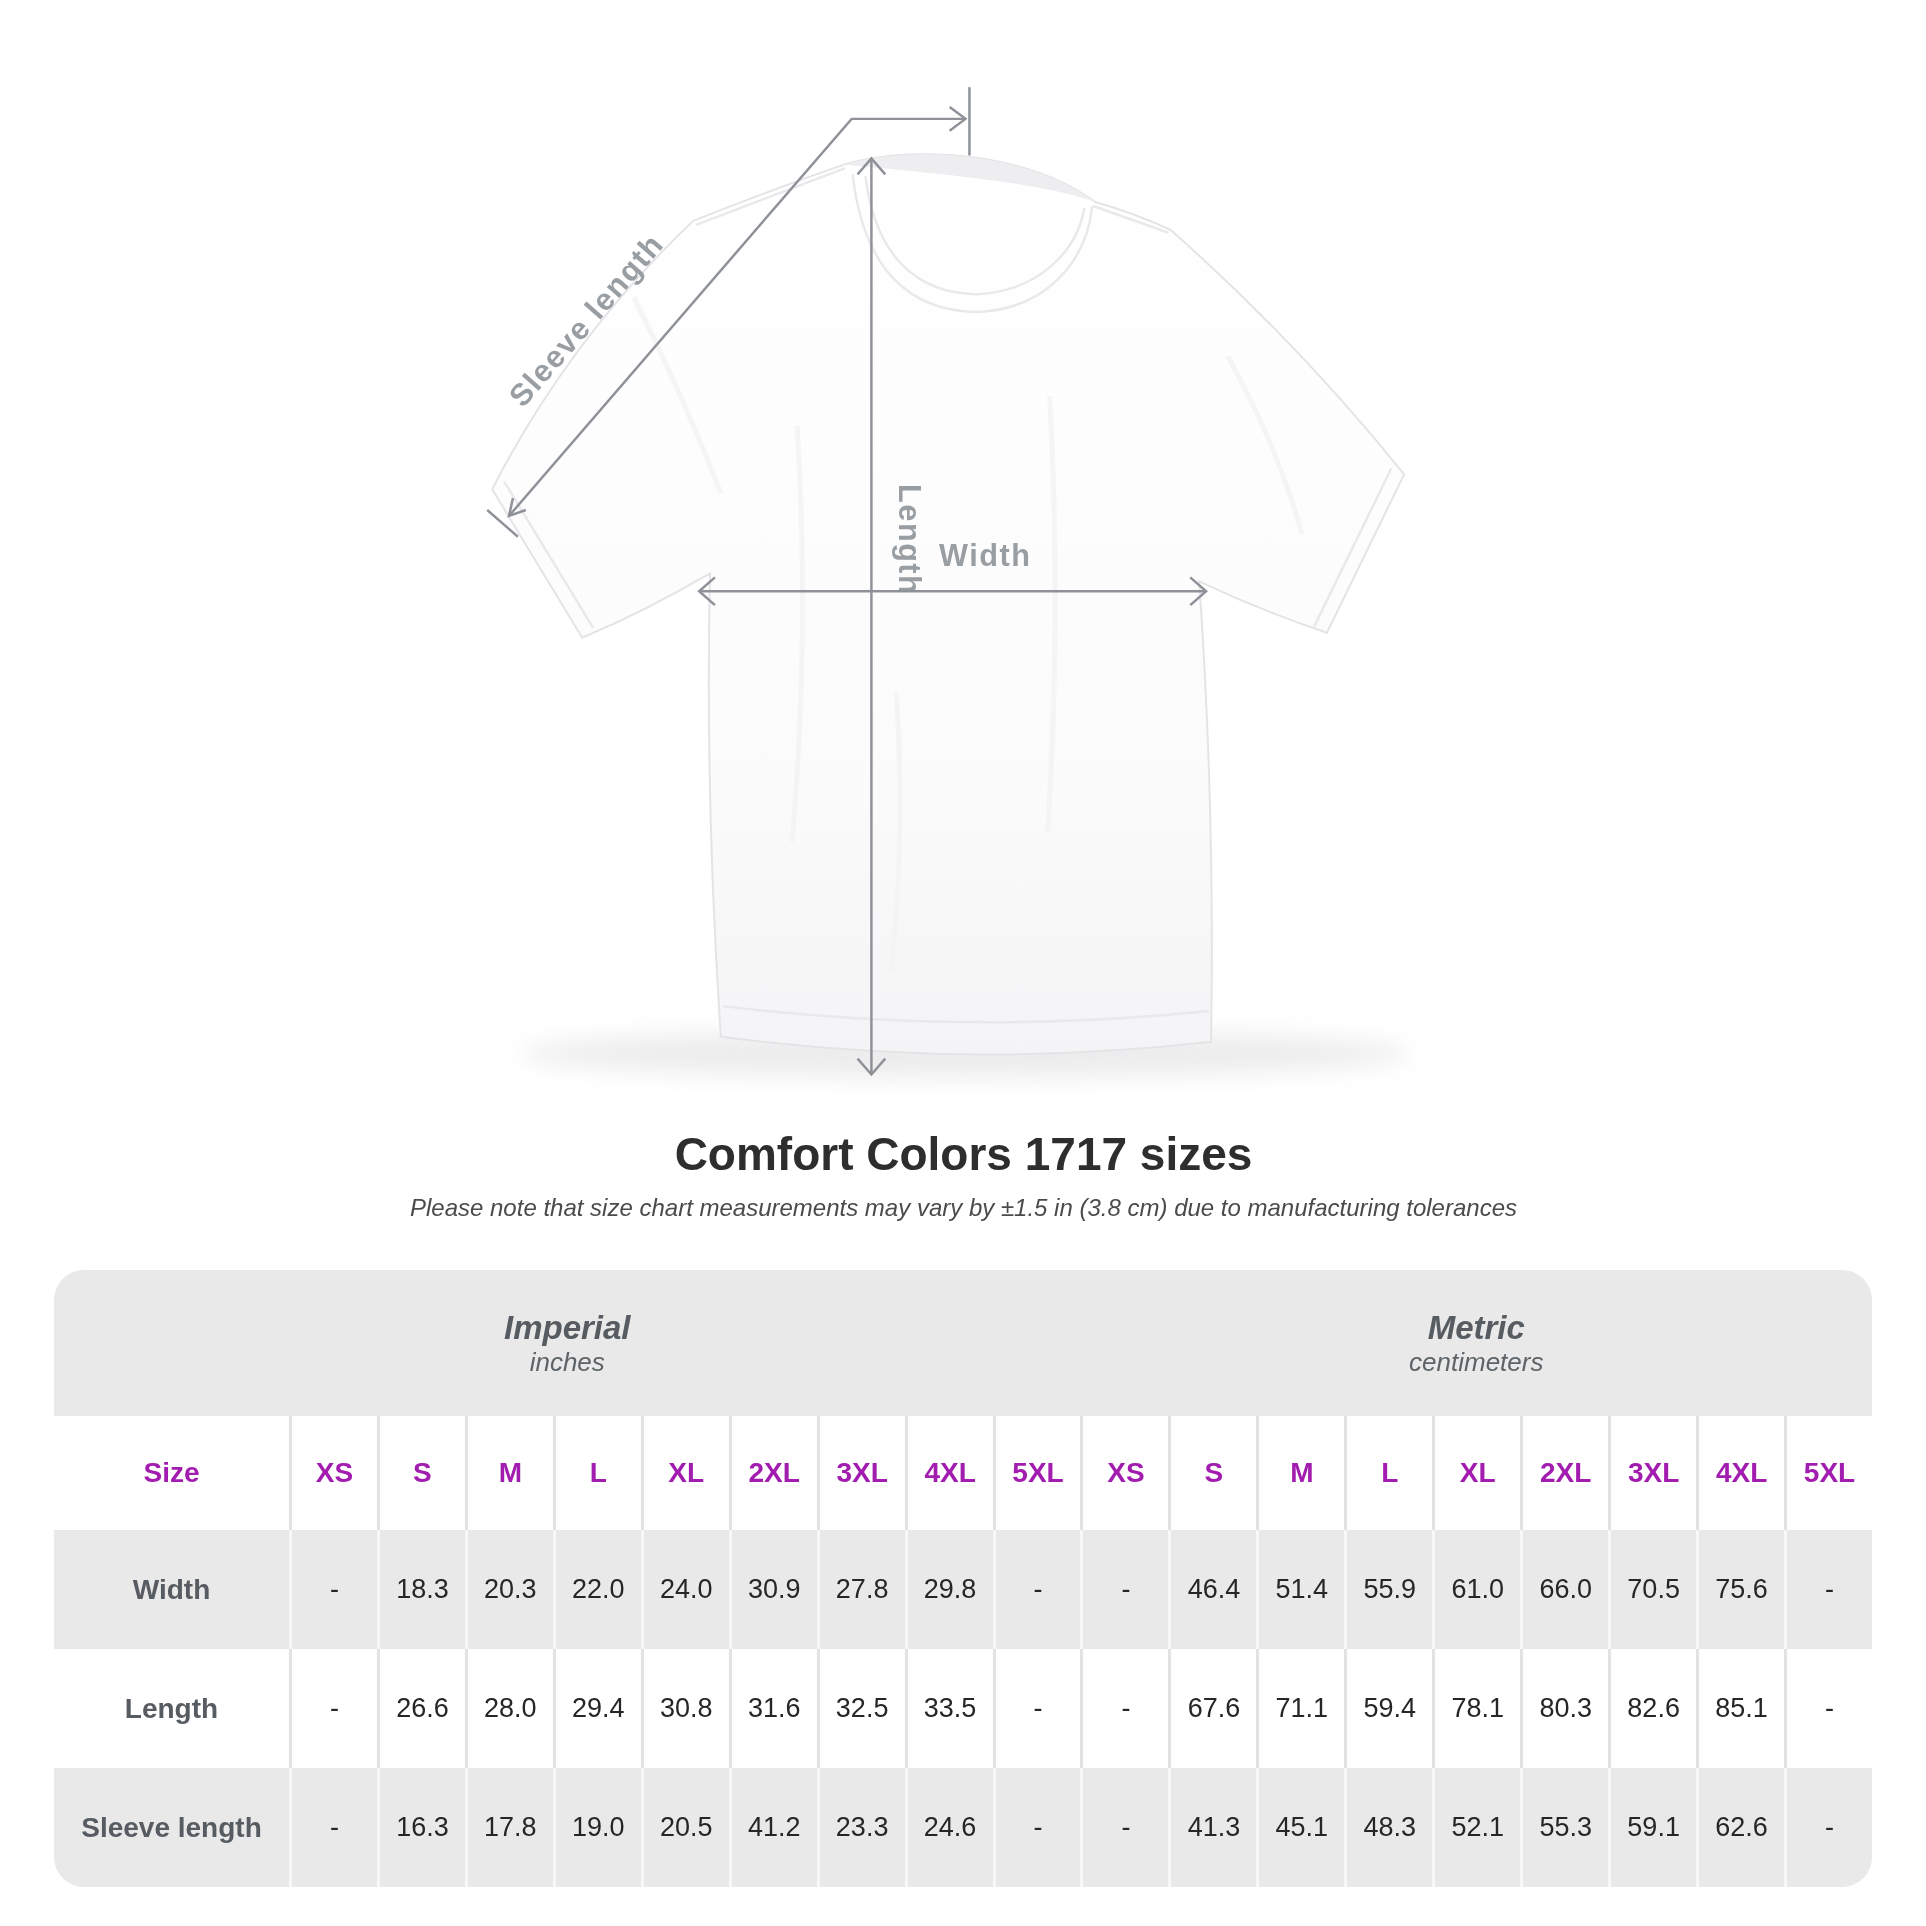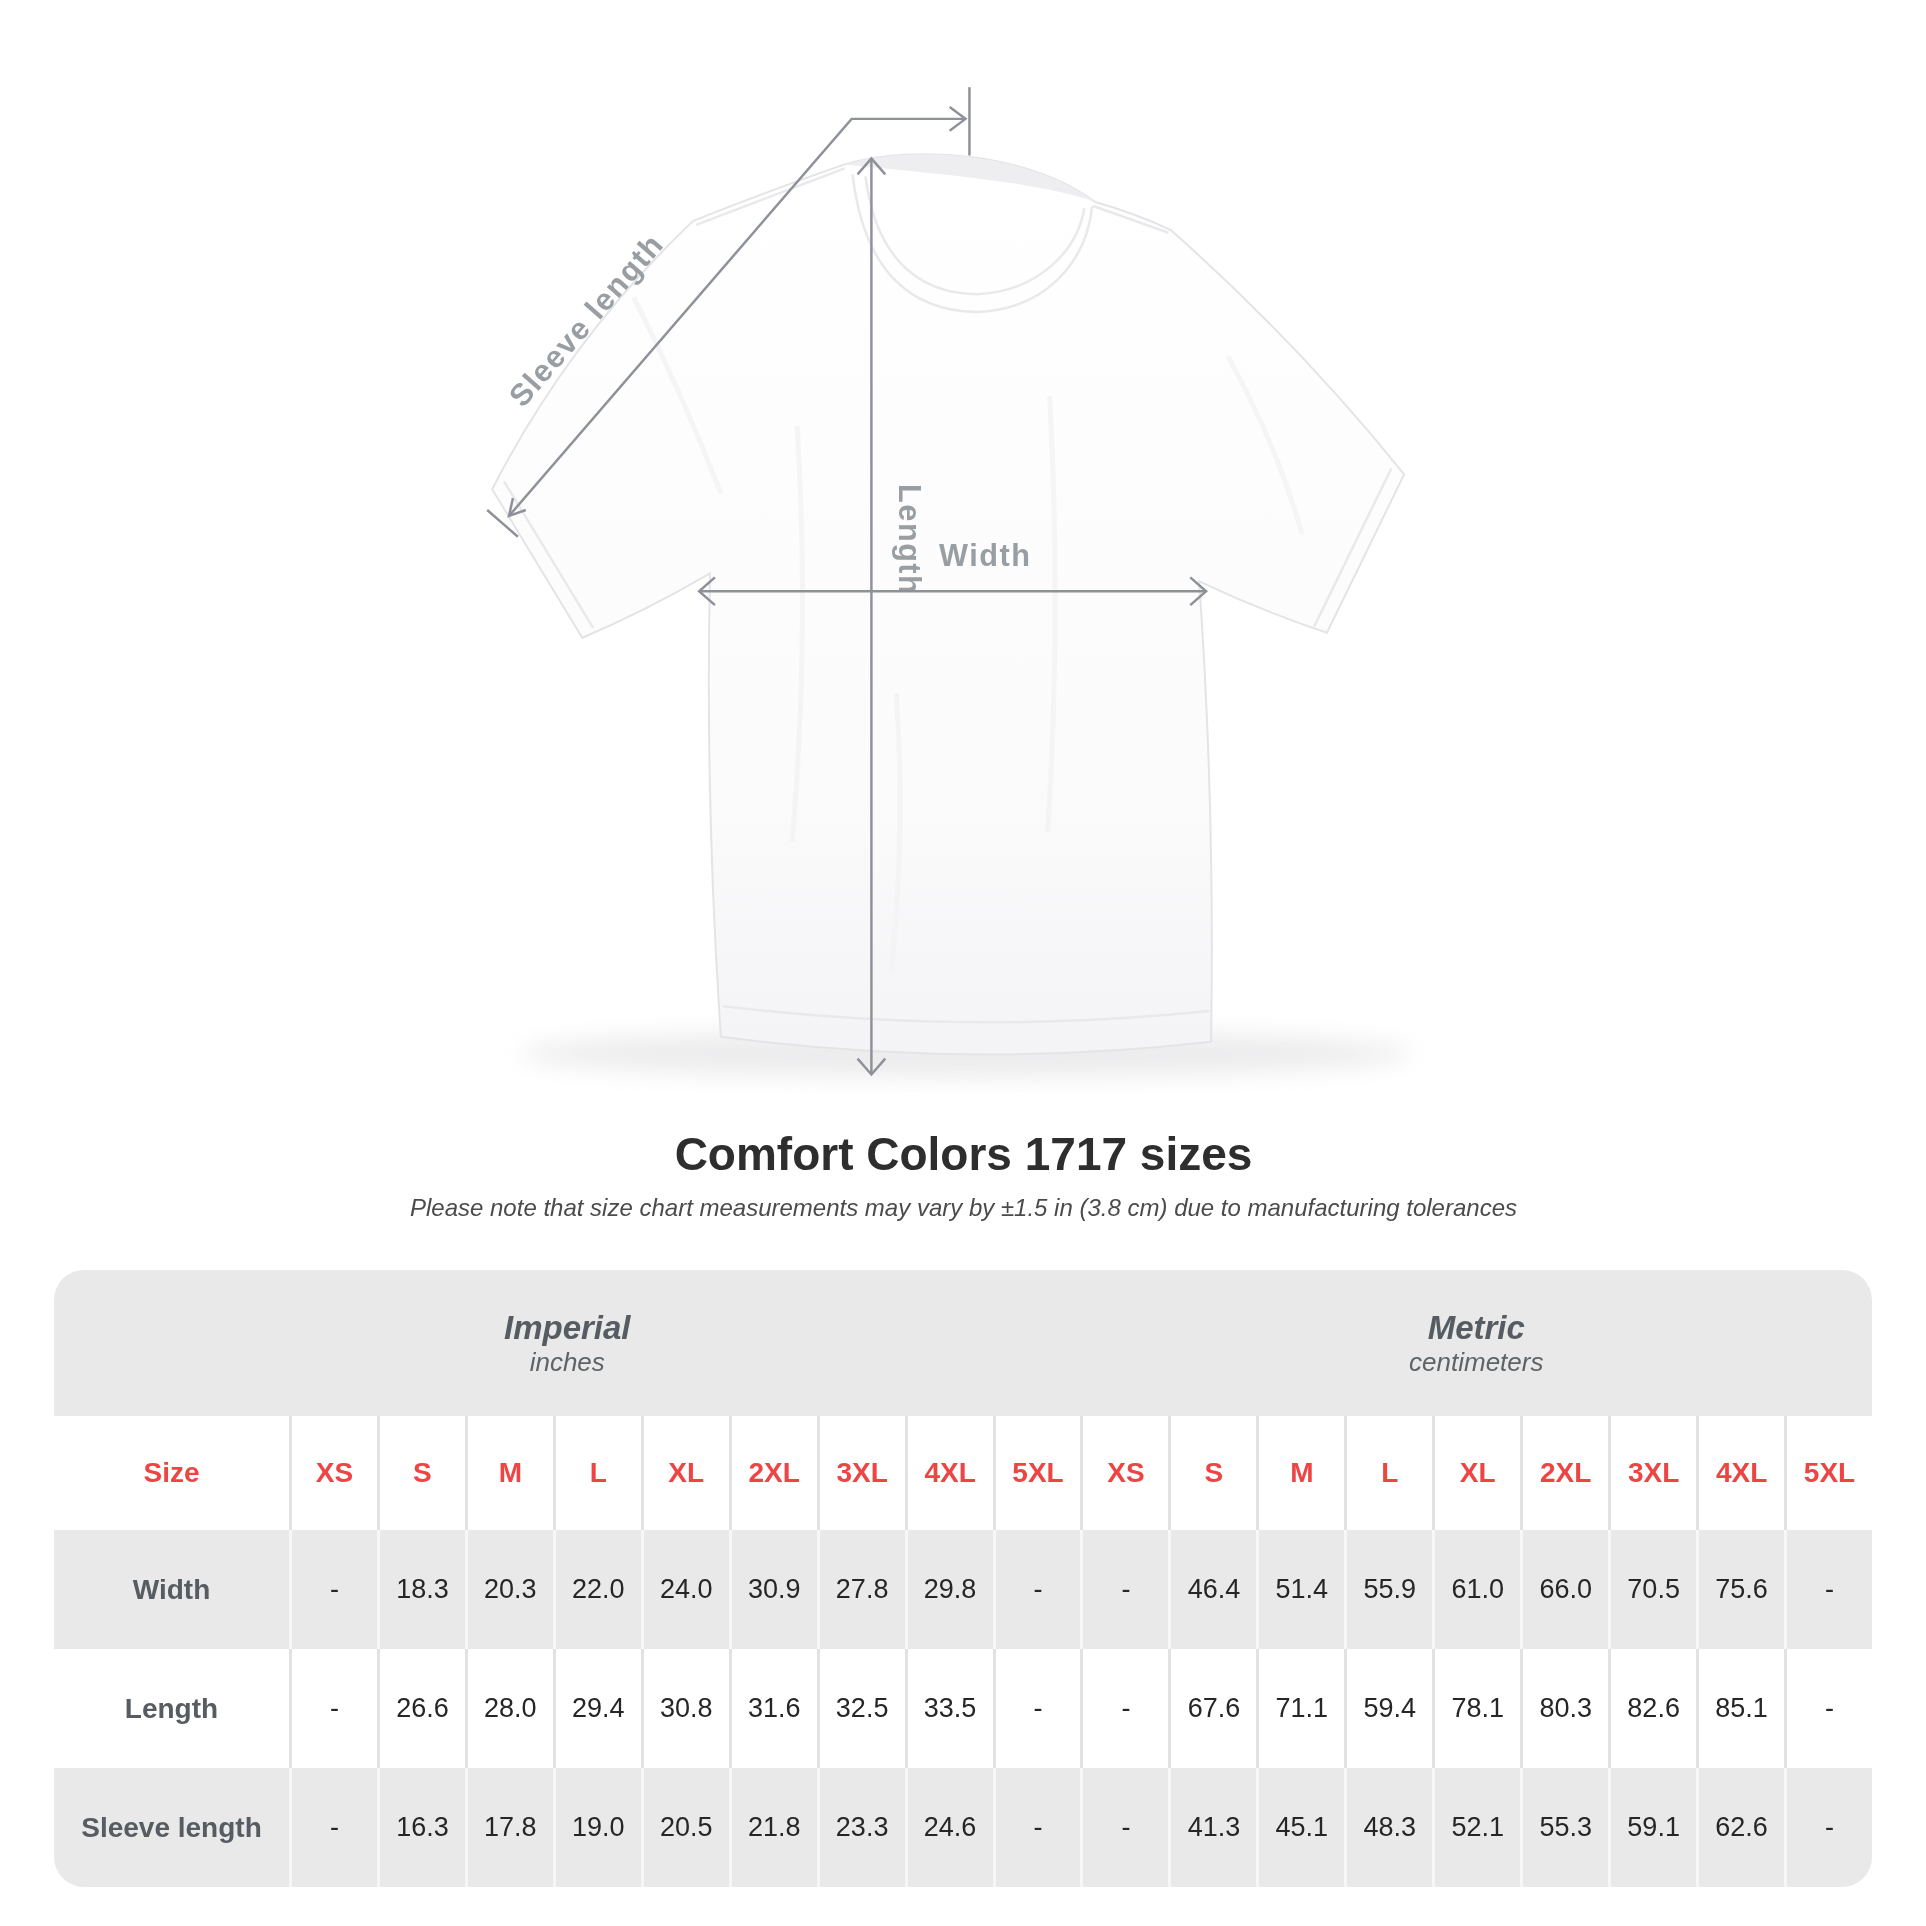--- a/index.html
+++ b/index.html
@@ -32,21 +32,21 @@
   .trow.group{height:146px;background:#e9e9e9;}
   .trow.head{height:114px;background:#ffffff;--sep:#e2e2e2;}
   .trow.data-gray{height:119px;background:#e9e9e9;--sep:#f7f7f7;}
   .trow.data-white{height:119px;background:#ffffff;--sep:#e2e2e2;}
   .cell{display:flex;flex-direction:column;align-items:center;justify-content:center;}
   .cell.sep{border-left:3px solid var(--sep);}
   .gcell-imperial{grid-column:1/11;}
   .gcell-metric{grid-column:11/20;}
   .g-label{font-size:33px;font-weight:bold;font-style:italic;color:#565c61;}
   .g-sub{font-size:26px;font-style:italic;color:#5d6367;}
-  .head-label{font-size:28px;font-weight:bold;color:#ef4444;}
+  .head-label{font-size:28px;font-weight:bold;color:#a21caf;}
   .row-label{font-size:28px;font-weight:bold;color:#565c61;}
   .val{font-size:27px;color:#262626;}
 </style>
 </head>
 <body>
 
 <svg class="diagram" width="1927" height="1124" viewBox="0 0 1946 1135">
   <defs>
     <linearGradient id="gBody" x1="0" y1="0" x2="0" y2="1">
       <stop offset="0" stop-color="#ffffff"></stop>
@@ -201,21 +201,21 @@
     <div class="cell sep val">-</div>
   </div>
 
   <div class="trow data-gray">
     <div class="cell row-label">Sleeve length</div>
     <div class="cell sep val">-</div>
     <div class="cell sep val">16.3</div>
     <div class="cell sep val">17.8</div>
     <div class="cell sep val">19.0</div>
     <div class="cell sep val">20.5</div>
-    <div class="cell sep val">21.8</div>
+    <div class="cell sep val">41.2</div>
     <div class="cell sep val">23.3</div>
     <div class="cell sep val">24.6</div>
     <div class="cell sep val">-</div>
     <div class="cell sep val">-</div>
     <div class="cell sep val">41.3</div>
     <div class="cell sep val">45.1</div>
     <div class="cell sep val">48.3</div>
     <div class="cell sep val">52.1</div>
     <div class="cell sep val">55.3</div>
     <div class="cell sep val">59.1</div>

